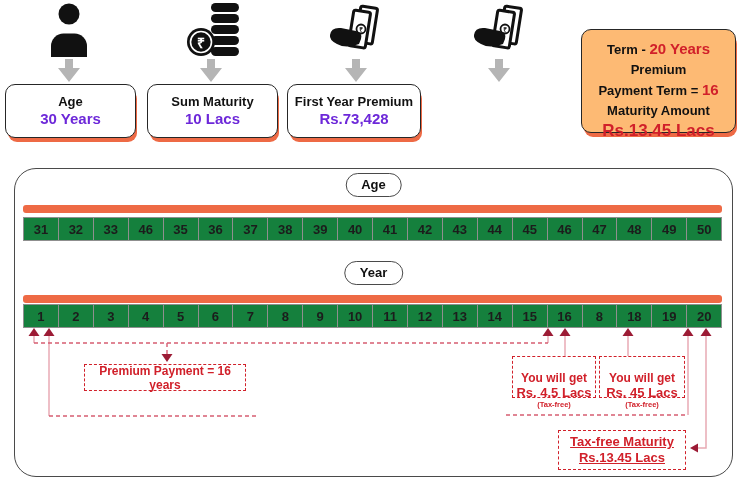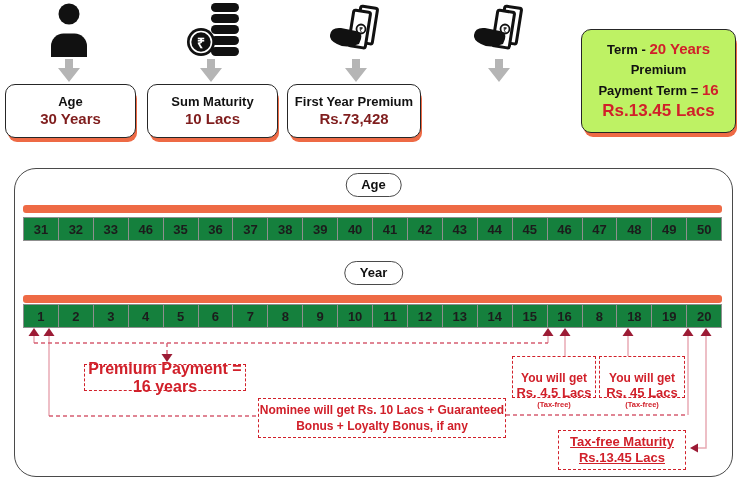--- a/index.html
+++ b/index.html
@@ -9,22 +9,22 @@
   
   .icon{position:absolute;}
   .blockarrow{position:absolute;top:59px;width:24px;height:24px;}
 
   
   .card{position:absolute;top:84px;height:52px;background:#fff;border:1.6px solid #262626;
         border-radius:10px;box-shadow:2px 5px 0 -1px #ee6a45;display:flex;flex-direction:column;
         align-items:center;justify-content:center;text-align:center;}
   .card .label{font-size:13px;color:#111;line-height:1.18;}
   .card .label.small{font-size:12.5px;}
-  .card .value{font-size:15px;color:#7f1d1d;margin-top:2px;line-height:1.1;}
-  .summary-card{position:absolute;left:581px;top:29px;width:155px;height:104px;background:#bef264;
+  .card .value{font-size:15px;color:#6d28d9;margin-top:2px;line-height:1.1;}
+  .summary-card{position:absolute;left:581px;top:29px;width:155px;height:104px;background:#fdba74;
         border:1.6px solid #262626;border-radius:10px;box-shadow:2px 5px 0 -1px #ee6a45;
         text-align:center;padding-top:9px;box-sizing:border-box;font-size:13px;color:#111;line-height:20px;}
   .summary-card .rd{color:#d1202a;font-size:15px;}
   .summary-card .rd.big{font-size:17px;}
 
   
   .tl{position:absolute;left:14px;top:168px;width:717px;height:307px;background:#fff;
       border:1.6px solid #4a4a4a;border-radius:22px;}
   .pill{position:absolute;left:50%;transform:translateX(-50%);background:#fff;border:1.4px solid #4a4a4a;
       border-radius:13px;font-size:13px;color:#111;padding:3px 15px;line-height:1.2;}
@@ -33,21 +33,21 @@
   .numrow .cell{flex:1;margin-left:-1px;border:1px solid #8f8f8f;background:#15803d;display:flex;
       align-items:center;justify-content:center;font-size:13px;color:#1c1c1c;}
   .numrow .cell:first-child{margin-left:0;}
 
   
   .note{position:absolute;border:1.5px dashed #d1202a;background:#fff;color:#d1202a;text-align:center;
         display:flex;flex-direction:column;align-items:center;justify-content:center;box-sizing:border-box;z-index:6;}
   .note .l1{font-size:12px;line-height:14px;margin-top:25px;}
   .note .l2{font-size:13px;line-height:15px;}
   .note .l3{font-size:7.5px;line-height:9px;}
-  .note.premium{left:84px;top:364px;width:162px;height:27px;font-size:16px;}
+  .note.premium{left:84px;top:364px;width:162px;height:27px;font-size:12px;}
   .note.nominee{left:258px;top:398px;width:248px;height:40px;font-size:12px;line-height:16px;}
   .note.youget16{left:512px;top:356px;width:84px;height:42px;}
   .note.youget18{left:599px;top:356px;width:86px;height:42px;}
   .note.maturity{left:558px;top:430px;width:128px;height:40px;font-size:13px;line-height:16px;text-decoration:underline;}
 
   .overlay{position:absolute;left:0;top:0;width:740px;height:479px;z-index:5;pointer-events:none;}
 </style>
 </head>
 <body>
 
@@ -110,20 +110,21 @@
   </div>
   <div class="card" style="left:287px;width:132px">
     <div class="label">First Year Premium</div>
     <div class="value">Rs.73,428</div>
   </div>
 
   <div class="summary-card">
     <div><span>Term  - </span><span class="rd">20 Years</span></div>
     <div>Premium</div>
     <div><span>Payment Term = </span><span class="rd">16</span></div>
+    <div>Maturity Amount</div>
     <div class="rd big">Rs.13.45 Lacs</div>
   </div>
 
   <div class="tl">
     <div class="pill" style="top:4px">Age</div>
     <div class="bar" style="top:36px"></div>
     <div class="numrow" style="top:48px">
         <div class="cell">31</div>
         <div class="cell">32</div>
         <div class="cell">33</div>
@@ -198,24 +199,20 @@
       <polygon points="706,328 700.5,336 711.5,336"></polygon>
       <polygon points="167,362 161.5,354 172.5,354"></polygon>
       <polygon points="690,448 698,443.5 698,452.5"></polygon>
     </g>
   </svg>
 
   <div class="note premium">
     <div>Premium Payment = 16 years</div>
   </div>
 
-  <div class="note nominee">
-    <div>Nominee will get Rs. 10 Lacs + Guaranteed</div>
-    <div>Bonus + Loyalty Bonus, if any</div>
-  </div>
 
   <div class="note youget16">
     <div class="l1">You will get</div>
     <div class="l2">Rs. 4.5 Lacs</div>
     <div class="l3">(Tax-free)</div>
   </div>
 
   <div class="note youget18">
     <div class="l1">You will get</div>
     <div class="l2">Rs. 45 Lacs</div>

